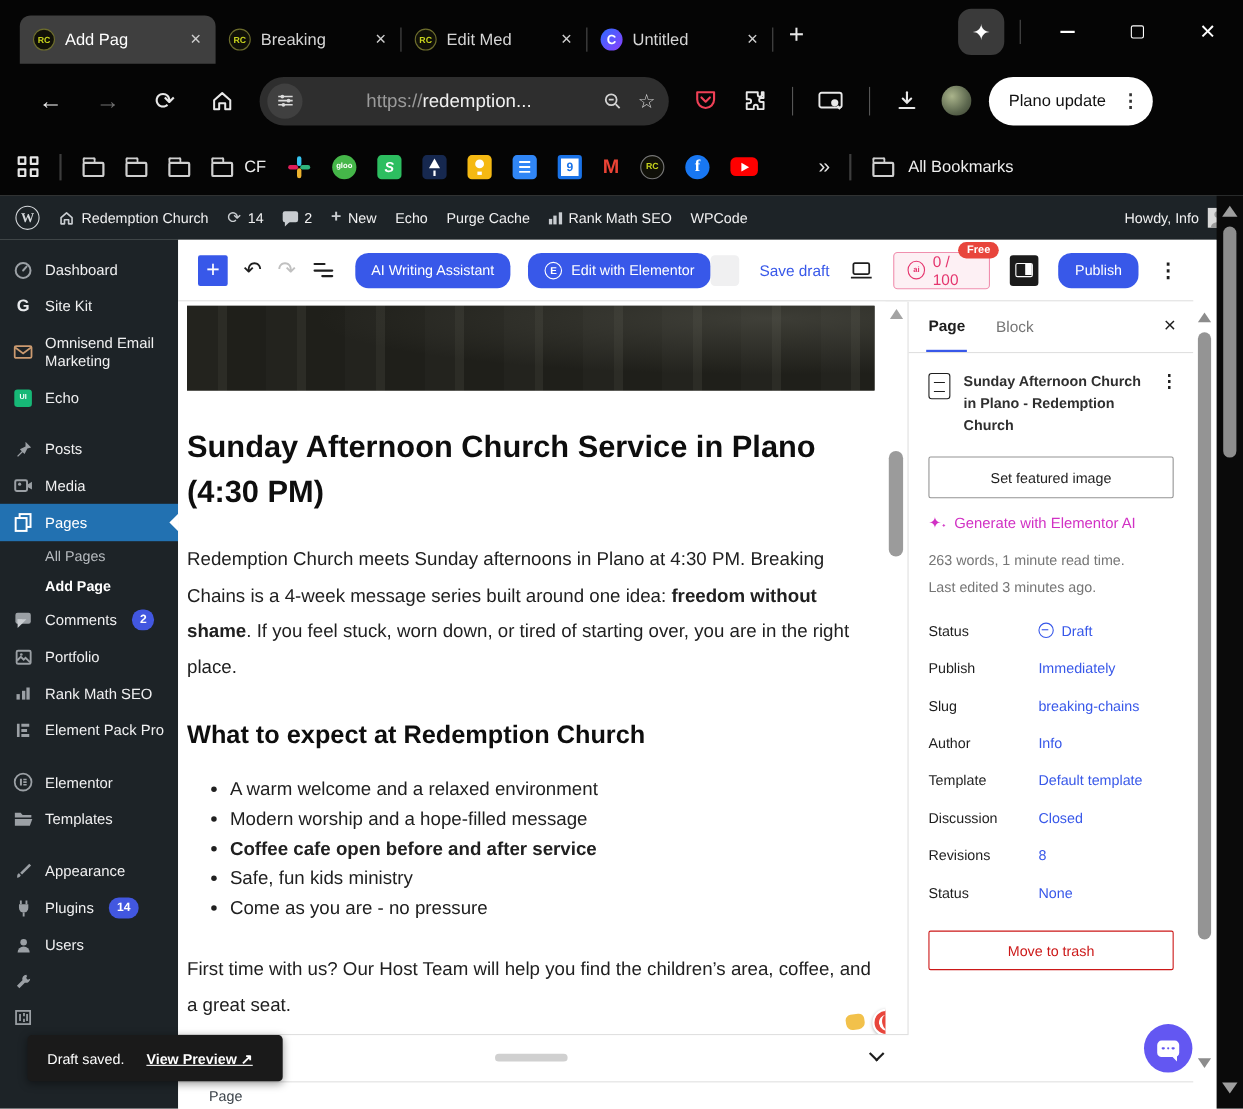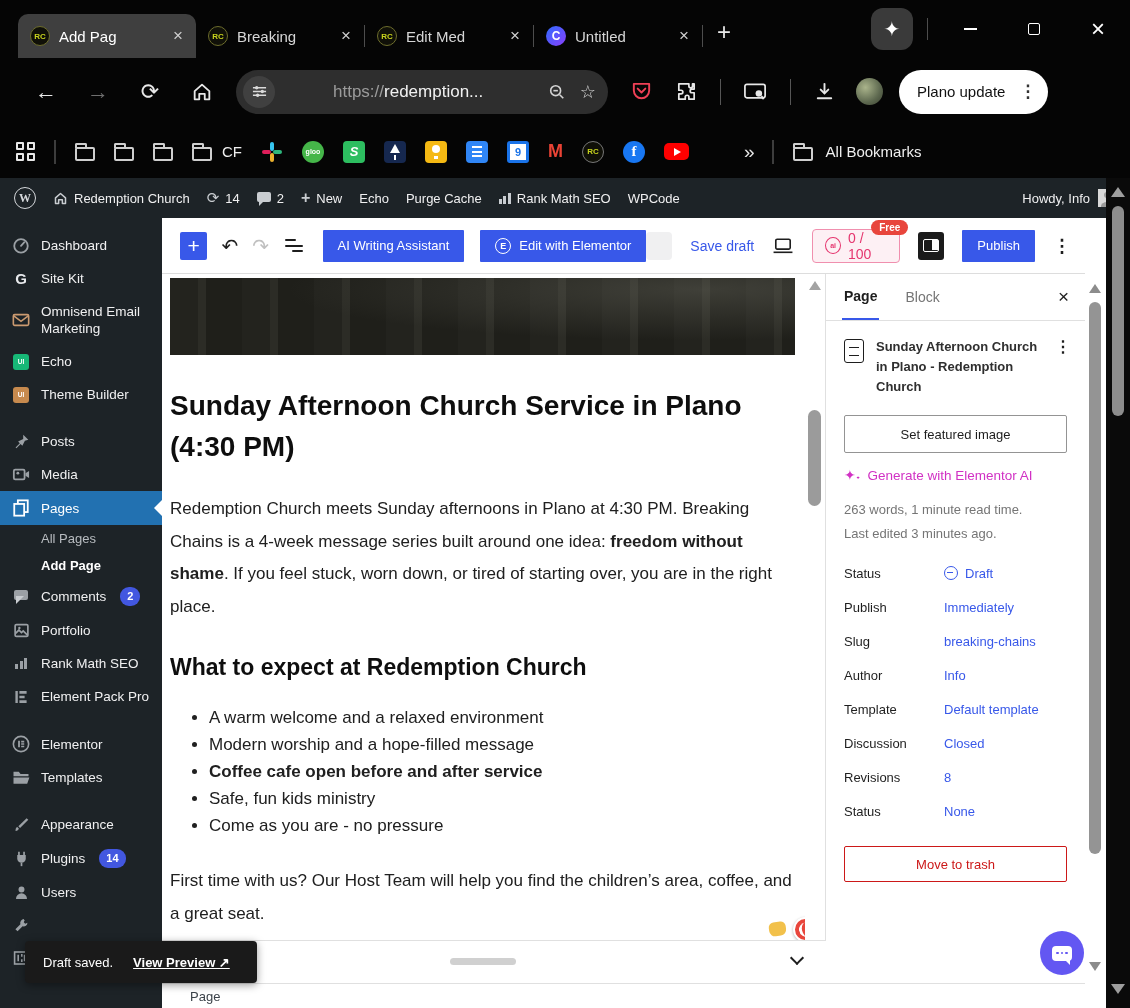--- a/index.html
+++ b/index.html
@@ -105,21 +105,21 @@
 
   
   .editor { position:absolute; left:162px; top:218px; width:923px; height:790px; background:#fff; }
   .etoolbar { height:56px; border-bottom:1px solid #ddd; display:flex; align-items:center; padding:0 14px 0 18px; }
   .plusbtn { width:28px; height:28px; border-radius:2px; background:#3858e9; color:#fff; font-size:21px; display:flex; align-items:center; justify-content:center; }
   .tbic { font-size:20px; color:#1e1e1e; margin-left:14px; }
   .tbic.dis { color:#c0c0c0; }
   .listview { margin-left:16px; width:20px; display:flex; flex-direction:column; gap:3.5px; }
   .listview i { height:2px; background:#1e1e1e; border-radius:1px; }
   .listview .l1 { width:11px; } .listview .l2 { width:18px; } .listview .l3 { width:11px; margin-left:7px; }
-  .bluebtn { height:32px; border-radius:1px; background:#3858e9; color:#fff; font-size:13px; display:flex; align-items:center; justify-content:center; padding:0 15px; gap:8px; white-space:nowrap; }
+  .bluebtn { height:32px; border-radius:12px; background:#3858e9; color:#fff; font-size:13px; display:flex; align-items:center; justify-content:center; padding:0 15px; gap:8px; white-space:nowrap; }
   .ai-btn { margin-left:18px; }
   .elem-btn { margin-left:16px; }
   .ecir { width:16px; height:16px; border-radius:50%; border:1.4px solid #fff; font-size:9px; font-weight:bold; display:flex; align-items:center; justify-content:center; }
   .tb-right { margin-left:auto; display:flex; align-items:center; gap:18px; }
   .graysq { width:28px; height:28px; border-radius:4px; background:#f0f0f1; }
   .savedraft { color:#3858e9; font-size:14px; white-space:nowrap; }
   .rmpill { position:relative; height:34px; border:1px solid #f08fae; background:#fdf0f4; border-radius:4px; display:flex; align-items:center; padding:0 12px; gap:7px; color:#e5356e; font-size:14px; }
   .rmai { width:17px; height:17px; border-radius:50%; border:1.5px solid #e5356e; font-size:7px; font-weight:bold; display:flex; align-items:center; justify-content:center; }
   .freebadge { position:absolute; top:-10px; right:-9px; background:#e8453c; color:#fff; font-size:10px; font-weight:bold; border-radius:8px; padding:2px 8px; }
   .blacksq { width:28px; height:28px; border-radius:3px; background:#1b1b1b; display:flex; align-items:center; justify-content:center; }
@@ -411,26 +411,20 @@
             <path d="M2 3.5l8 6 8-6"></path>
           </svg>
         </span>
       <span>Omnisend Email Marketing</span>
     </div>
     <div class="mi">
       <span class="ico">
           <span class="uisq" style="background:#17b877;">UI</span>
         </span>
       <span>Echo</span>
-    </div>
-    <div class="mi">
-      <span class="ico">
-          <span class="uisq" style="background:#c78a4e;">UI</span>
-        </span>
-      <span>Theme Builder</span>
     </div>
     <div class="msep"></div>
     <div class="mi">
       <span class="ico">
           <svg width="17" height="17" viewBox="0 0 20 20" fill="#9ba0a5">
             <path d="M12 2l6 6-4 1-3 6-2-2-5 5-1-1 5-5-2-2 6-3z"></path>
           </svg>
         </span>
       <span>Posts</span>
     </div>

